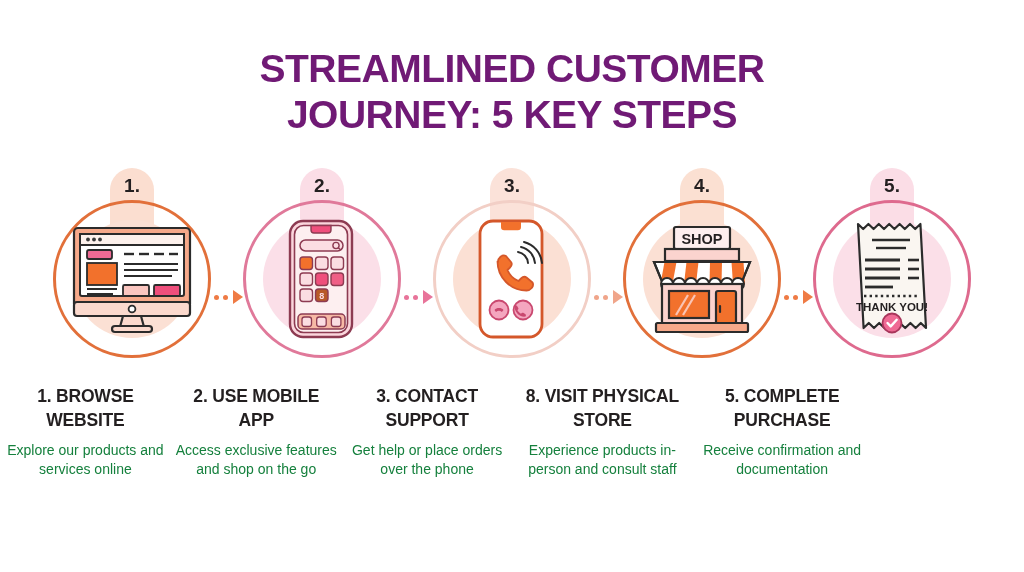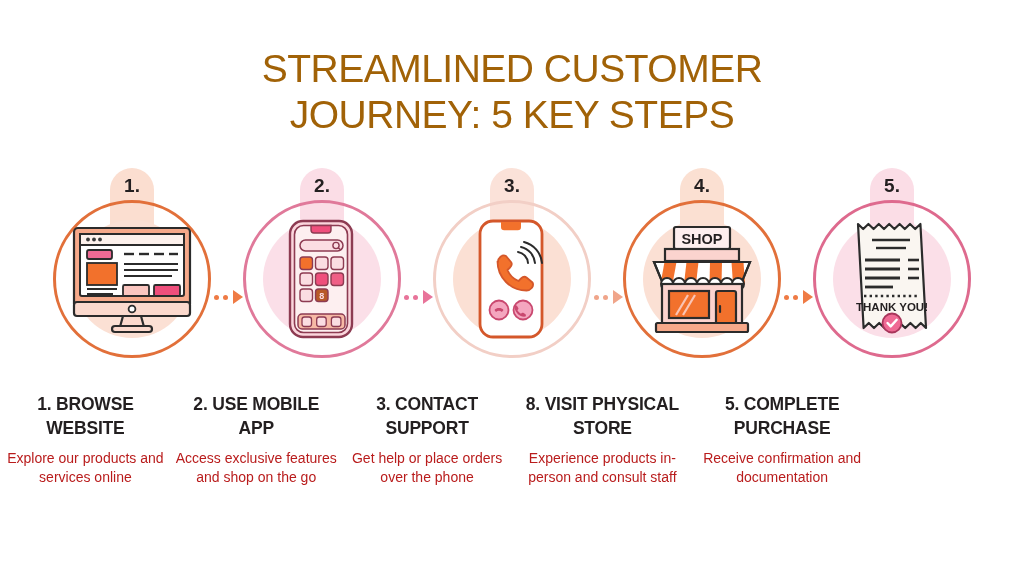--- a/index.html
+++ b/index.html
@@ -9,22 +9,22 @@
     font-family: "Liberation Sans", sans-serif;
     overflow: hidden;
   }
   .page { position: relative; width: 1024px; height: 572px; background:#fff; }
 
   
   .title {
     position: absolute; left: 0; top: 46px; width: 1024px;
     text-align: center;
     font-size: 39px; line-height: 46px;
-    font-weight: 400; letter-spacing: -0.5px;
-    color: #a16207;
+    font-weight: 700; letter-spacing: -0.5px;
+    color: #701a75;
   }
   .title .l2 { display:block; }
 
   
   .steps {
     position: absolute; left: 0; top: 168px; width: 1024px;
     display: flex; justify-content: center; align-items: flex-start;
   }
   .step {
     width: 190px;
@@ -67,32 +67,32 @@
   .arrow .head {
     width: 0; height: 0;
     border-top: 7px solid transparent;
     border-bottom: 7px solid transparent;
     border-left: 10px solid #ef7b45;
     margin-left: 1px;
   }
 
   
   .captions {
-    position: absolute; left: 0; top: 392px; width: 872px;
+    position: absolute; left: 0; top: 384px; width: 872px;
     display: flex; justify-content: center;
   }
   .cap { width: 190px; text-align: center; padding: 0 4px; }
   .cap h3 {
     font-size: 17.5px; line-height: 24px; font-weight: 800;
     color: #231f20; letter-spacing: -0.2px;
   }
   .cap p {
     margin-top: 9px;
     font-size: 14px; line-height: 19px; font-weight: 400;
-    color: #b91c1c;
+    color: #15803d;
   }
   .cap.wide { width: 200px; }
 
   
   svg { display:block; }
 </style>
 </head>
 <body>
 
 <div class="page">

